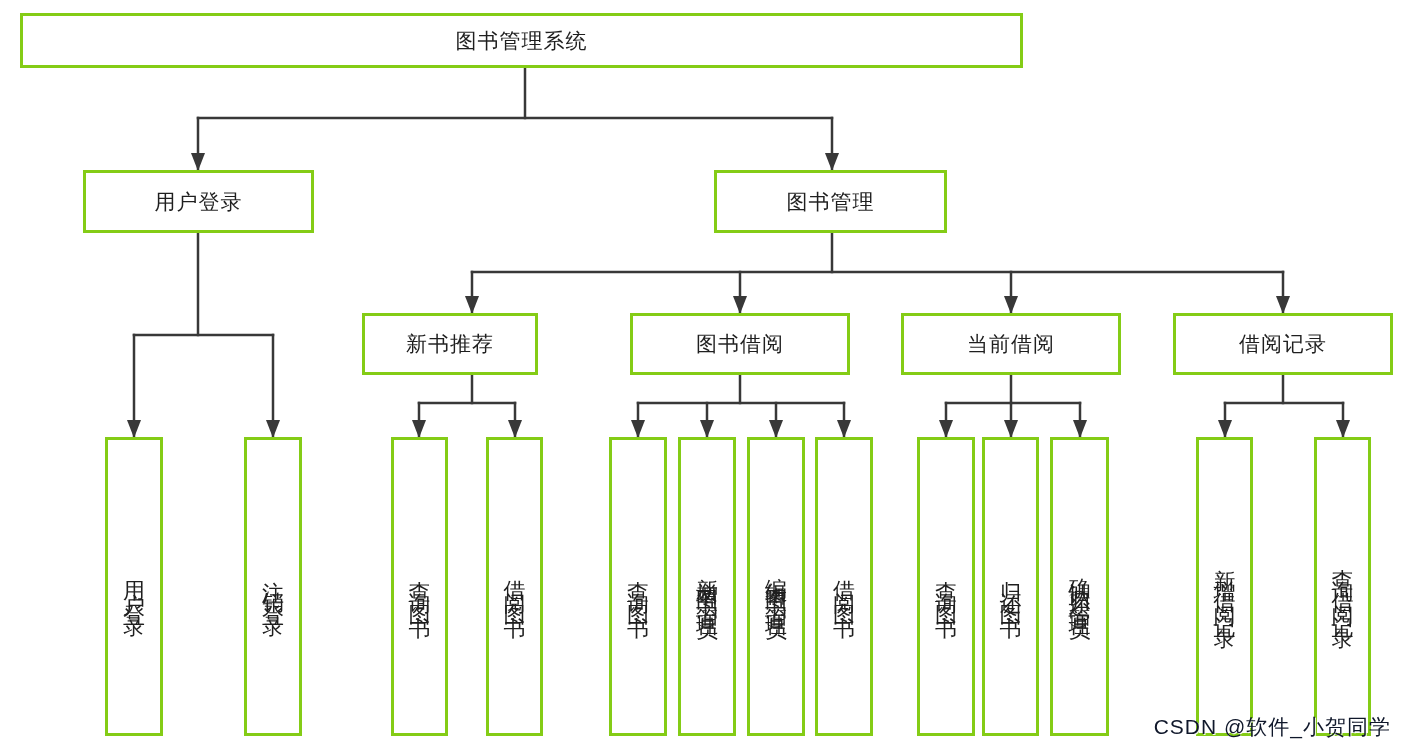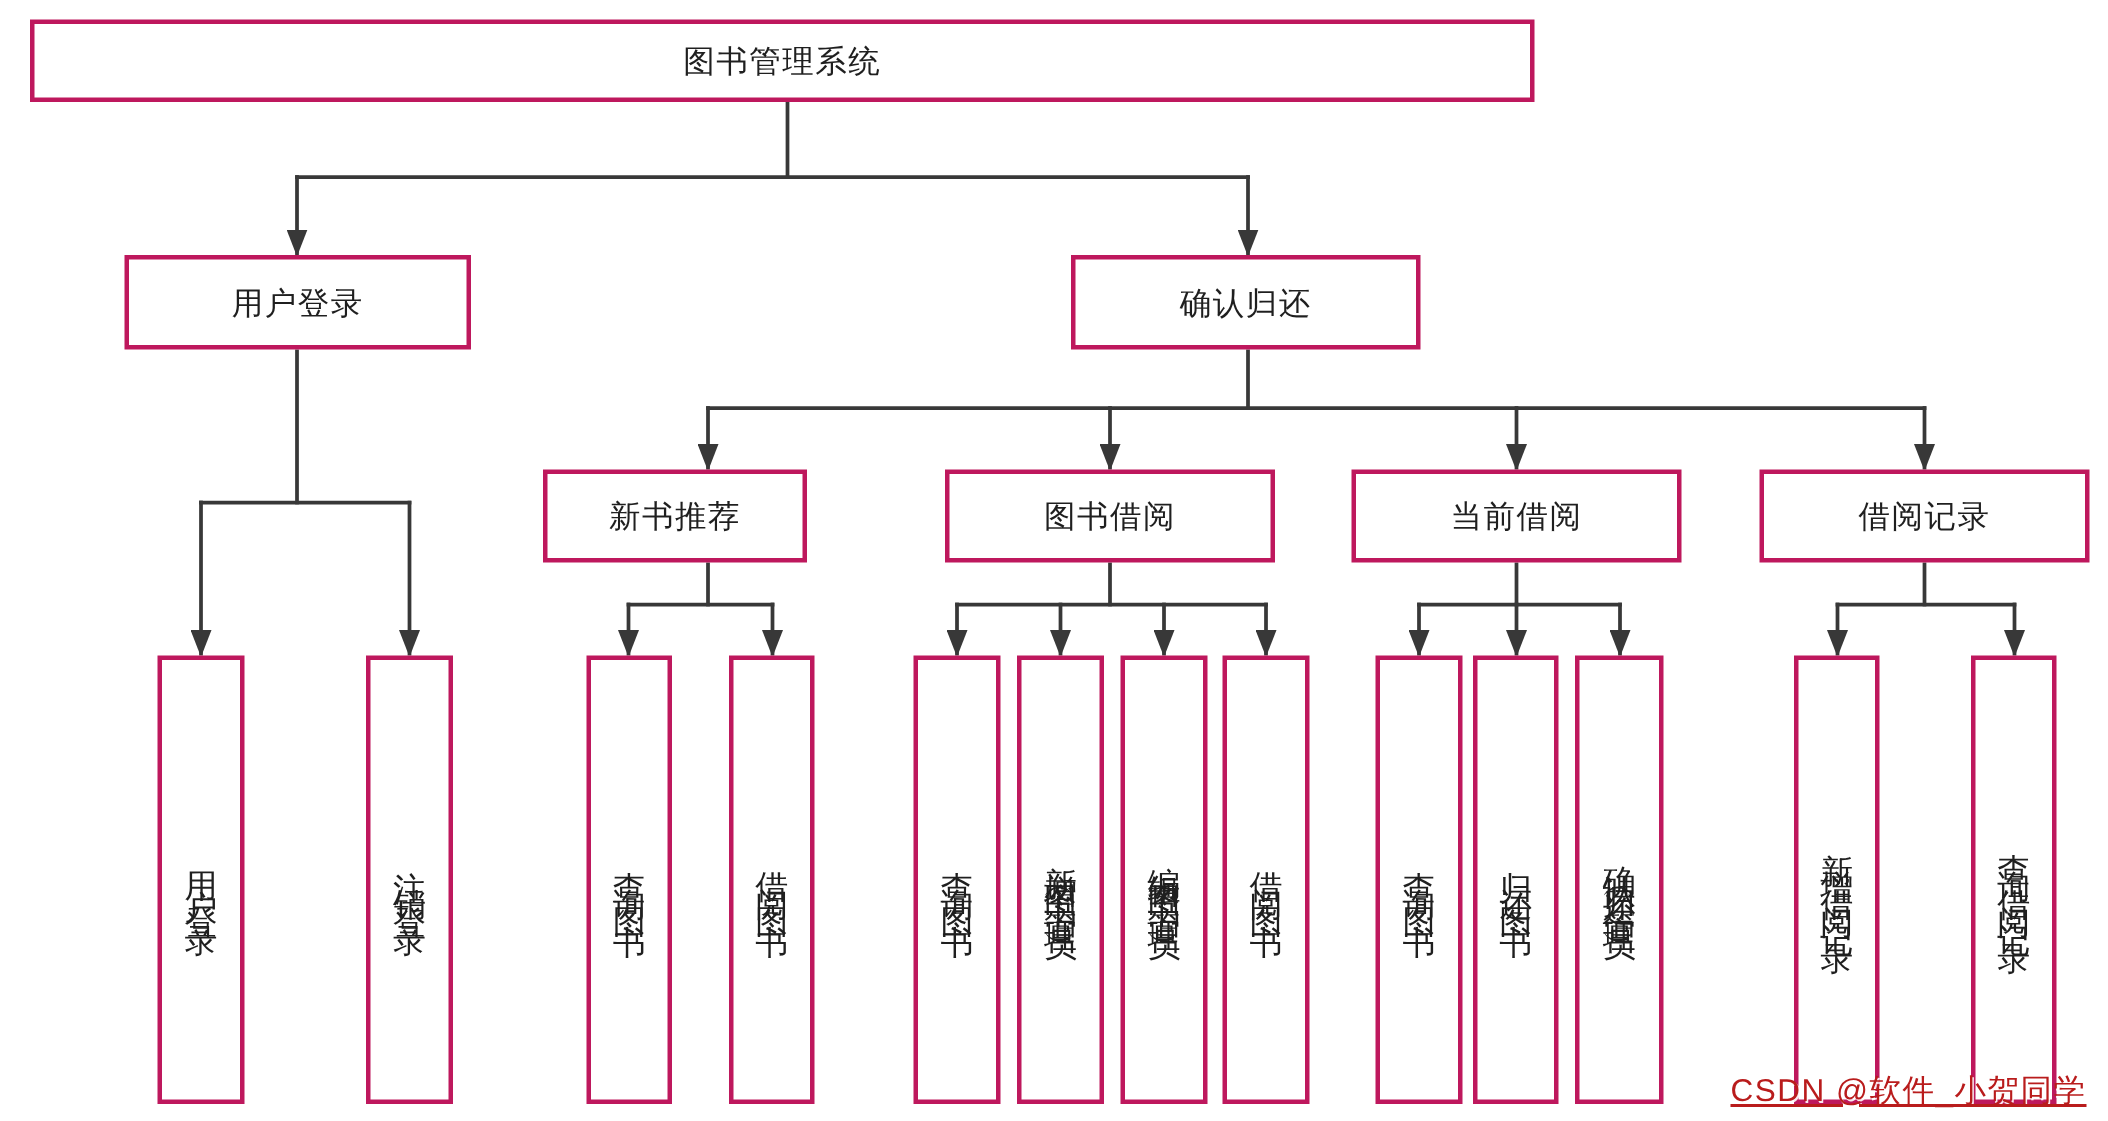--- a/index.html
+++ b/index.html
@@ -9,21 +9,21 @@
     height: 747px;
     background: #ffffff;
     font-family: "Liberation Sans", sans-serif;
     overflow: hidden;
   }
   svg.wires { position: absolute; left: 0; top: 0; width: 1405px; height: 747px; }
   .node {
     position: absolute;
     box-sizing: border-box;
     background: #ffffff;
-    border: 3px solid #be185d;
+    border: 3px solid #84cc16;
     display: flex;
     align-items: center;
     justify-content: center;
     color: #1f1f1f;
   }
   .hnode { font-size: 21px; letter-spacing: 1px; white-space: nowrap; }
   .vnode { top: 437px; height: 299px; }
   .vtext {
     writing-mode: vertical-rl;
     text-orientation: mixed;
@@ -31,26 +31,25 @@
     line-height: 1;
     letter-spacing: 12px;
     color: #1f1f1f;
   }
   .vtext.tight { letter-spacing: 6px; }
   .watermark {
     position: absolute;
     top: 713px;
     right: 14px;
     font-size: 21px;
-    color: #b91c1c;
+    color: #0f172a;
     text-shadow: 1px 1px 0 rgba(255,255,255,0.9);
     letter-spacing: 1px;
     z-index: 6;
     white-space: nowrap;
-    text-decoration: underline;
   }
 </style>
 </head>
 <body>
 
 <div class="canvas">
 
   <svg class="wires" viewBox="0 0 1405 747" xmlns="http://www.w3.org/2000/svg">
     <defs>
       <marker id="arrow" viewBox="0 0 18 14" markerWidth="18" markerHeight="14" refX="17" refY="7" orient="auto" markerUnits="userSpaceOnUse">
@@ -97,21 +96,21 @@
       <path d="M1283,375 L1283,403"></path>
       <path d="M1225,403 L1343,403"></path>
       <path d="M1225,403 L1225,437" marker-end="url(#arrow)"></path>
       <path d="M1343,403 L1343,437" marker-end="url(#arrow)"></path>
     </g>
   </svg>
 
   <div class="node hnode" style="left:20px; top:13px; width:1003px; height:55px;">图书管理系统</div>
 
   <div class="node hnode" style="left:83px; top:170px; width:231px; height:63px;">用户登录</div>
-  <div class="node hnode" style="left:714px; top:170px; width:233px; height:63px;">确认归还</div>
+  <div class="node hnode" style="left:714px; top:170px; width:233px; height:63px;">图书管理</div>
 
   <div class="node hnode" style="left:362px; top:313px; width:176px; height:62px;">新书推荐</div>
   <div class="node hnode" style="left:630px; top:313px; width:220px; height:62px;text-align:right;">图书借阅</div>
   <div class="node hnode" style="left:901px; top:313px; width:220px; height:62px;">当前借阅</div>
   <div class="node hnode" style="left:1173px; top:313px; width:220px; height:62px;font-family:Liberation Serif, serif;">借阅记录</div>
 
   <div class="node vnode" style="left:105px; width:58px;">
     <span class="vtext">用户登录</span>
   </div>
   <div class="node vnode" style="left:244px; width:58px;">

